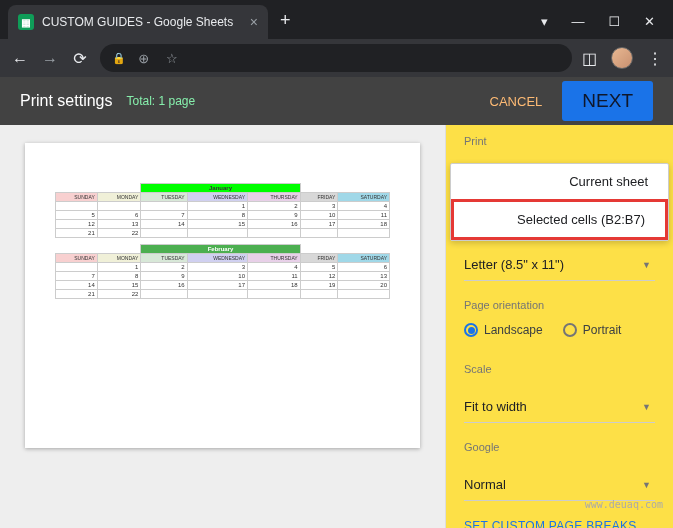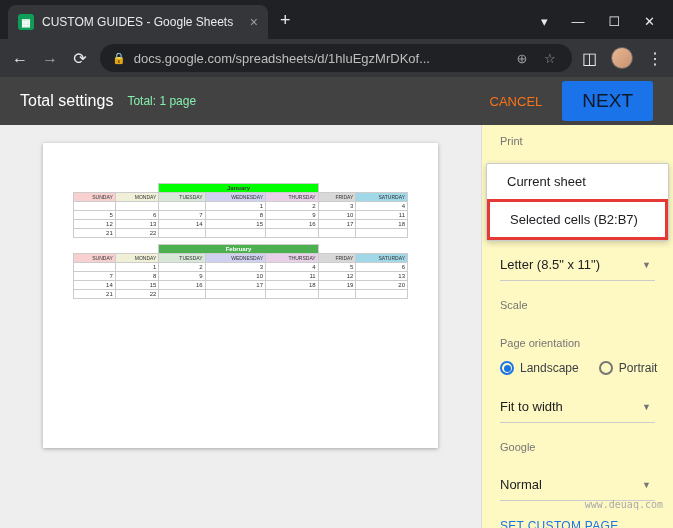--- a/index.html
+++ b/index.html
@@ -20,42 +20,42 @@
 .omnibox { background: #202124; border-radius: 16px; height: 28px; flex: 1; display: flex; align-items: center; padding: 0 12px; color: #e8eaed; font-size: 13px; gap: 8px; }
 .lock { color: #9aa0a6; font-size: 11px; }
 .url { flex: 1; white-space: nowrap; overflow: hidden; text-overflow: ellipsis; color: #bfbfbf; }
 .ext-icons { display: flex; gap: 14px; color: #e8eaed; align-items: center; }
 .avatar { width: 22px; height: 22px; border-radius: 50%; background: linear-gradient(135deg,#e8b892,#c89070); border: 1px solid #666; }
 
 .appbar { background: #424242; height: 48px; display: flex; align-items: center; padding: 0 20px; color: #fff; }
 .appbar h1 { font-size: 16px; font-weight: 500; margin-right: 14px; }
 .page-count { font-size: 12px; color: #86efac; }
 .appbar-actions { margin-left: auto; display: flex; gap: 6px; align-items: center; }
-.btn-cancel { color: #f97316; font-size: 13px; font-weight: 500; padding: 8px 14px; background: transparent; border: none; }
+.btn-cancel { color: #fdba74; font-size: 13px; font-weight: 500; padding: 8px 14px; background: transparent; border: none; }
 .btn-next { color: #0f172a; font-size: 19px; font-weight: 500; padding: 9px 20px; background: #1a73e8; border: none; border-radius: 3px; }
 
 .content { display: flex; height: calc(528px - 39px - 38px - 48px); background: #eee; }
 .preview-area { flex: 1; padding: 18px; display: flex; justify-content: center; align-items: flex-start; }
 .page { background: #fff; width: 395px; height: 305px; box-shadow: 0 1px 4px rgba(0,0,0,0.3); padding: 40px 30px; }
 
 .mini-sheet { font-size: 6px; color: #333; }
 .mini-sheet table { border-collapse: collapse; width: 100%; margin-bottom: 6px; }
 .mini-sheet td, .mini-sheet th { border: 1px solid #ccc; padding: 1px 2px; text-align: right; height: 8px; }
 .mini-sheet th { font-weight: normal; font-size: 5px; }
 .month-hdr { text-align: center !important; font-weight: bold; }
 .jan { background: #00ff00; }
 .feb { background: #4caf50; color: #fff; }
 .sun { background: #f8d0d0; } .mon { background: #f0f0d8; } .tue { background: #d8e8d8; }
 .wed { background: #d0d0f0; } .thu { background: #e8d0e8; } .fri { background: #d8d8d8; }
 .sat { background: #a0d8e8; }
 
-.sidebar { width: 192px; background: #fef9c3; border-left: 1px solid #ddd; overflow-y: auto; font-size: 12px; color: #5f6368; }
+.sidebar { width: 228px; background: #fde047; border-left: 1px solid #ddd; overflow-y: auto; font-size: 12px; color: #5f6368; }
 .section { padding: 10px 18px; }
 .sec-label { font-size: 11px; color: #757575; margin-bottom: 6px; }
-.dropdown-open { border: 1px solid #ccc; border-radius: 2px; background: #fff; margin: 0 4px; box-shadow: 0 2px 6px rgba(0,0,0,0.2); }
+.dropdown-open { border: 1px solid #ccc; border-radius: 2px; background: #fff; margin: 0 4px; box-shadow: 0 2px 6px rgba(0,0,0,0.2); text-align: right; }
 .dd-item { padding: 10px 20px; font-size: 13px; color: #202124; }
 .dd-highlight { border: 3px solid #e53935; }
 .dropdown-closed { display: flex; justify-content: space-between; align-items: center; padding: 8px 4px 8px 0; border-bottom: 1px solid #ccc; font-size: 13px; color: #202124; margin: 0 18px 8px; }
 .caret { color: #757575; font-size: 9px; }
 .radio-row { display: flex; gap: 20px; padding: 6px 0; align-items: center; }
 .radio { width: 14px; height: 14px; border-radius: 50%; border: 2px solid #757575; display: inline-flex; align-items: center; justify-content: center; margin-right: 6px; }
 .radio.checked { border-color: #1a73e8; }
 .radio.checked::after { content: ""; width: 7px; height: 7px; background: #1a73e8; border-radius: 50%; }
 .radio-label { font-size: 12px; color: #3c4043; display: flex; align-items: center; }
 .link-btn { color: #1a73e8; font-size: 12px; font-weight: 500; letter-spacing: 0.3px; padding: 10px 18px; }
@@ -79,33 +79,32 @@
     <span>✕</span>
   </div>
 </div>
 
 <div class="addrbar">
   <span class="nav-icon active">←</span>
   <span class="nav-icon">→</span>
   <span class="nav-icon active">⟳</span>
   <div class="omnibox">
     <span class="lock">🔒</span>
-    <span class="url">docs.google.com/spreadsheets/d/1hluEgzMrDKof...</span>
     <span class="nav-icon">⊕</span>
     <span class="nav-icon">☆</span>
   </div>
   <div class="ext-icons">
     <span>◫</span>
     <span class="avatar"></span>
     <span>⋮</span>
   </div>
 </div>
 
 <div class="appbar">
-  <h1>Total settings</h1>
+  <h1>Print settings</h1>
   <span class="page-count">Total: 1 page</span>
   <div class="appbar-actions">
     <button class="btn-cancel">CANCEL</button>
     <button class="btn-next">NEXT</button>
   </div>
 </div>
 
 <div class="content">
   <div class="preview-area">
     <div class="page">
@@ -227,39 +226,39 @@
       <div class="sec-label">Print</div>
     </div>
     <div class="dropdown-open">
       <div class="dd-item">Current sheet</div>
       <div class="dd-item dd-highlight">Selected cells (B2:B7)</div>
     </div>
     <div style="height:8px"></div>
     <div class="dropdown-closed">
       <span>Letter (8.5" x 11")</span>
       <span class="caret">▼</span>
-    </div>
-
-    <div class="section">
-      <div class="sec-label">Scale</div>
     </div>
 
     <div class="section">
       <div class="sec-label">Page orientation</div>
       <div class="radio-row">
         <label class="radio-label">
             <span class="radio checked"></span>
             <span>Landscape</span>
           </label>
         <label class="radio-label">
             <span class="radio"></span>
             <span>Portrait</span>
           </label>
       </div>
     </div>
+
+    <div class="section">
+      <div class="sec-label">Scale</div>
+    </div>
     <div class="dropdown-closed">
       <span>Fit to width</span>
       <span class="caret">▼</span>
     </div>
 
     <div class="section">
       <div class="sec-label">Google</div>
     </div>
     <div class="dropdown-closed">
       <span>Normal</span>

